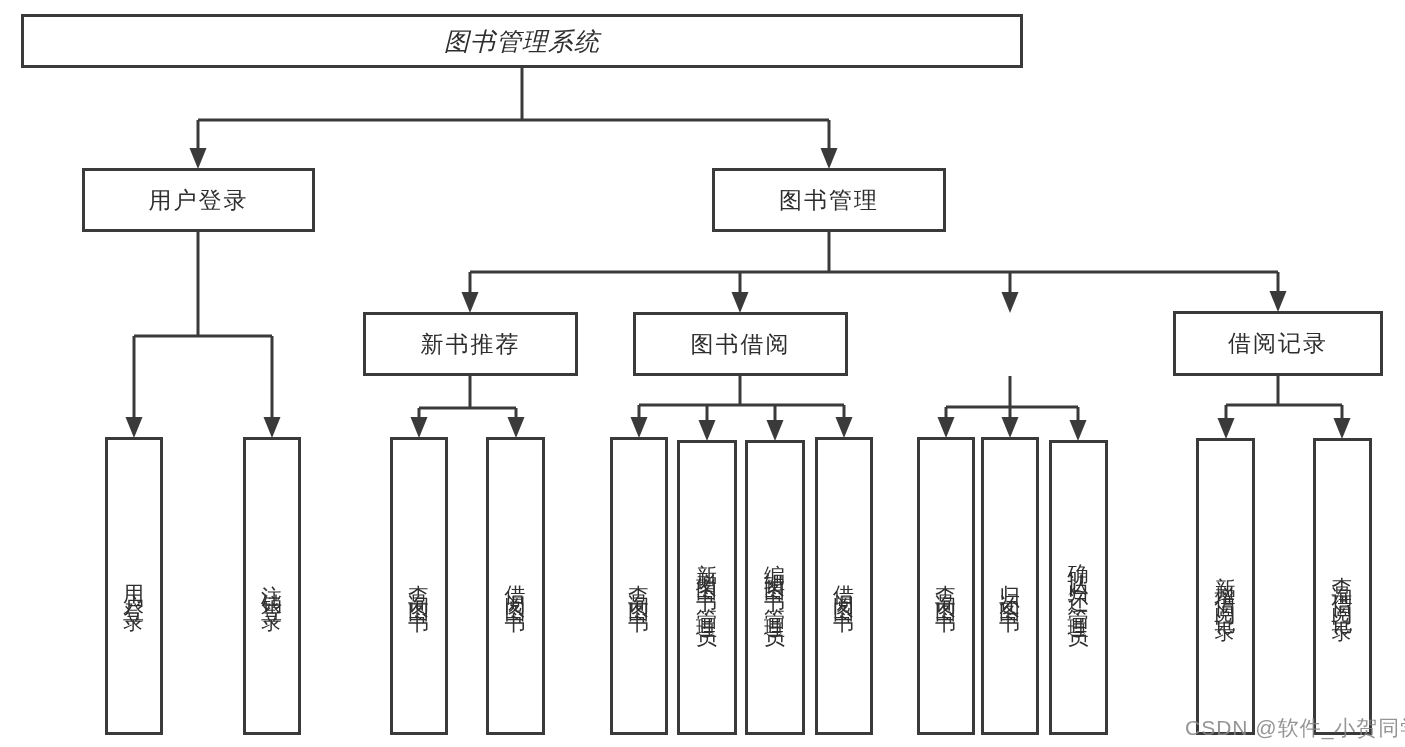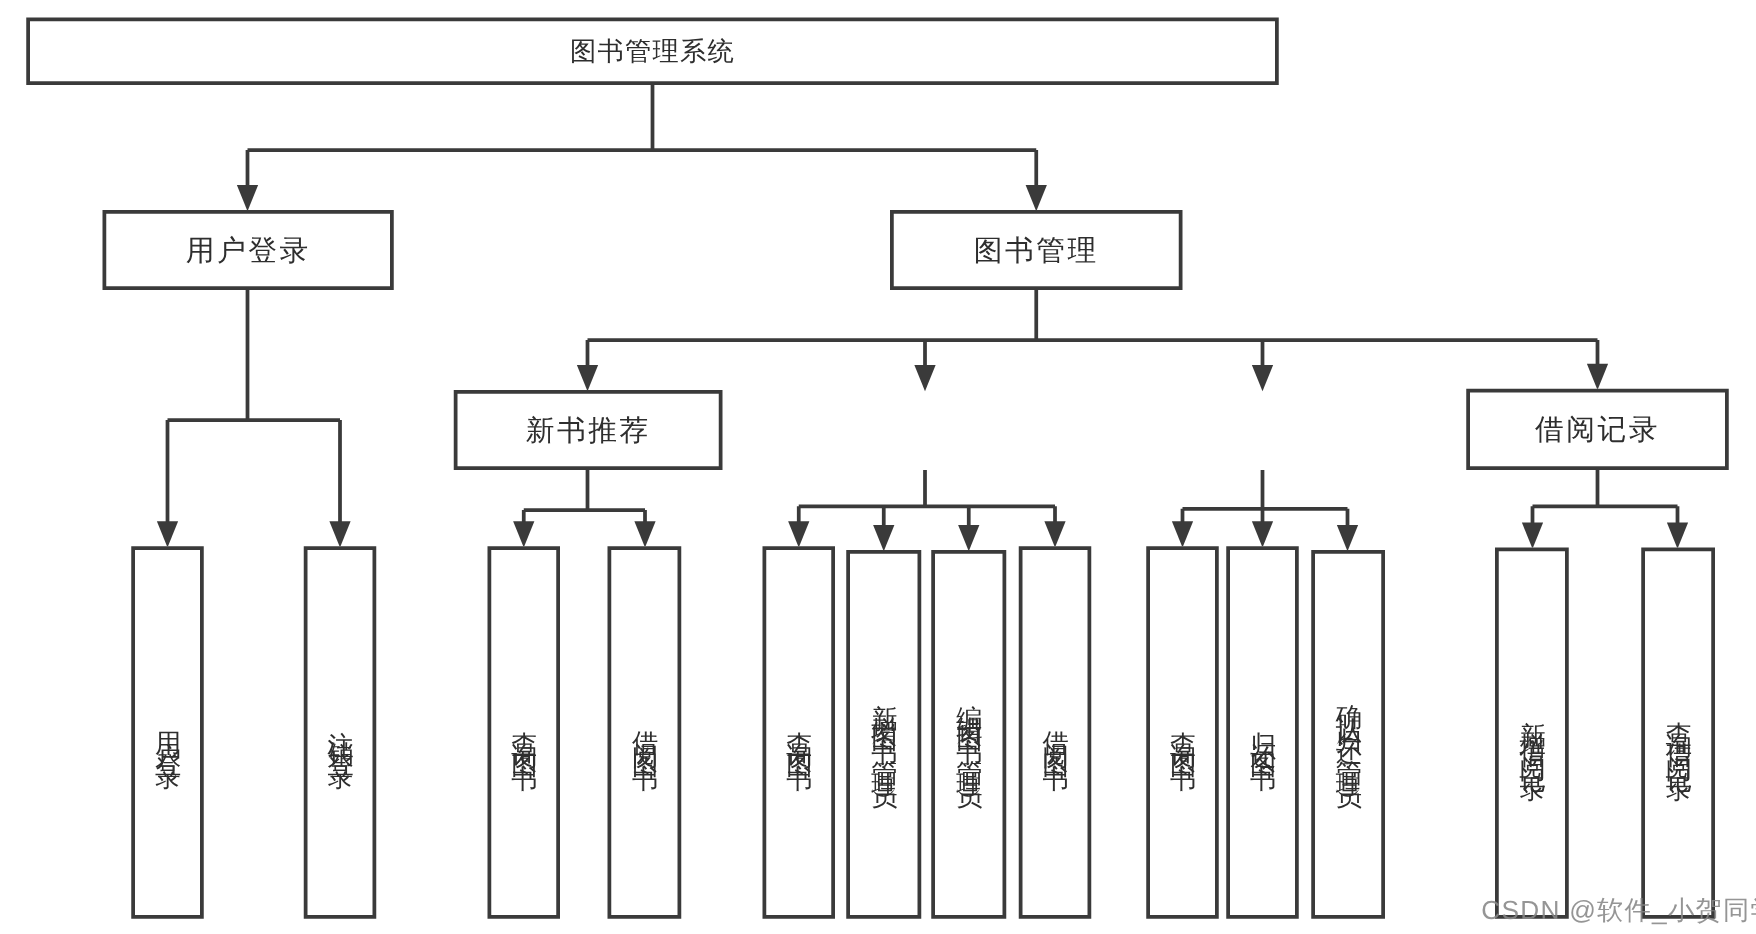--- a/index.html
+++ b/index.html
@@ -33,22 +33,23 @@
     display: flex;
     align-items: center;
     justify-content: center;
   }
   .h-node {
     font-size: 23px;
     letter-spacing: 2px;
     white-space: nowrap;
   }
   .root-node {
-    font-size: 21px;
+    font-size: 25px;
     letter-spacing: 1px;
+    font-style: italic;
   }
   .leaf .vlabel {
     writing-mode: vertical-rl;
     text-orientation: mixed;
     font-size: 21px;
     letter-spacing: 9px;
     line-height: 1;
     white-space: nowrap;
   }
   .watermark {
@@ -132,20 +133,21 @@
       <polygon points="1333.5,418 1350.5,418 1342,439"></polygon>
     </g>
   </svg>
 
   <div class="node h-node root-node" style="left:21px; top:14px; width:1002px; height:54px;">图书管理系统</div>
 
   <div class="node h-node" style="left:82px; top:168px; width:233px; height:64px;">用户登录</div>
   <div class="node h-node" style="left:363px; top:312px; width:215px; height:64px;">新书推荐</div>
 
   <div class="node h-node" style="left:712px; top:168px; width:234px; height:64px;">图书管理</div>
+  <div class="node h-node" style="left:633px; top:312px; width:215px; height:64px;">图书借阅</div>
   <div class="node h-node" style="left:1173px; top:311px; width:210px; height:65px;">借阅记录</div>
 
   <div class="node leaf" style="left:105px; top:437px; width:58px; height:298px;">
     <span class="vlabel">用户登录</span>
   </div>
   <div class="node leaf" style="left:243px; top:437px; width:58px; height:298px;">
     <span class="vlabel">注销登录</span>
   </div>
 
   <div class="node leaf" style="left:390px; top:437px; width:58px; height:298px;">

